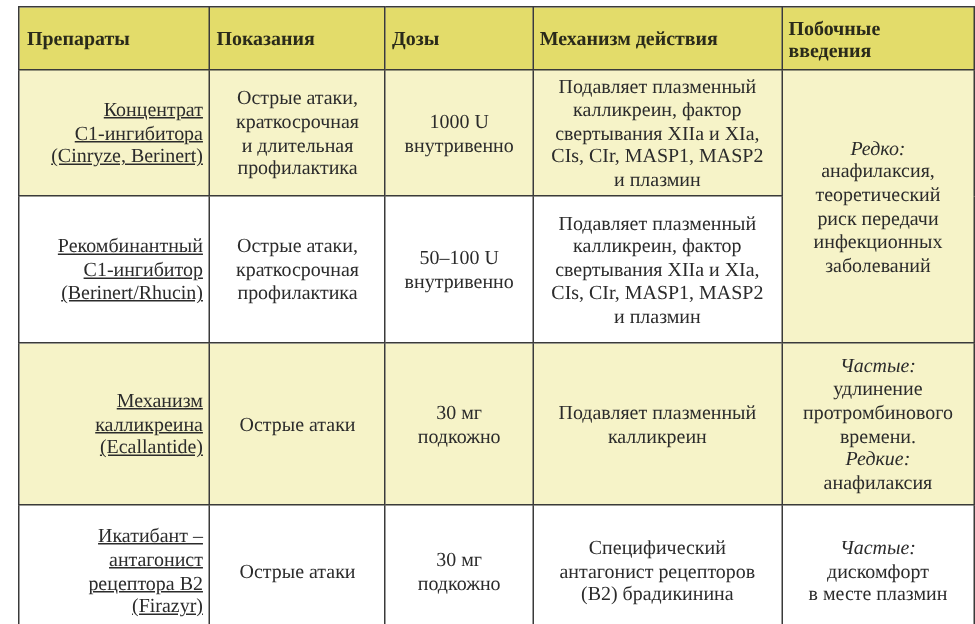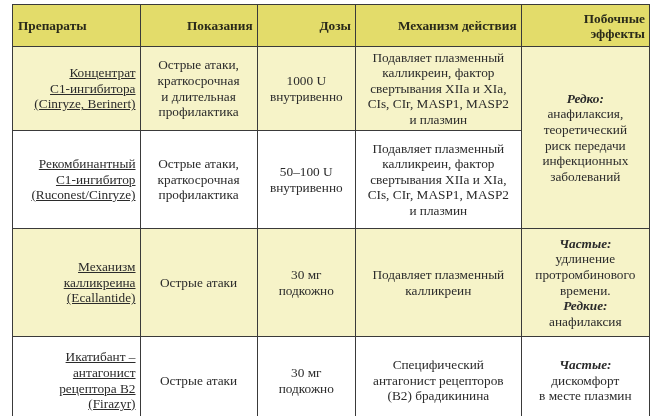--- a/index.html
+++ b/index.html
@@ -14,30 +14,30 @@
   .tbl td, .tbl th {
     border: 1.3px solid #3a3a3a;
     padding: 0 4px;
     vertical-align: middle;
   }
   .tbl th {
     background: #e3dc6a;
     font-weight: bold;
     color: #2a2a1a;
     height: 41px;
-    text-align: right;
+    text-align: left;
     line-height: 15px;
   }
   .tbl th.left { text-align: left; padding-left: 5px; }
   .tbl td { text-align: center; }
   .tbl td.left { text-align: right; padding-left: 5px; text-decoration: underline; }
   .row-y td { background: #f6f3c8; }
   .row-w td { background: #ffffff; }
   .side-y { background: #f6f3c8 !important; }
-  .it { font-style: italic; font-weight: bold; }
+  .it { font-style: italic; }
   .line { display: block; }
 </style>
 </head>
 <body>
 
 <table class="tbl">
   <colgroup>
     <col style="width:128px">
     <col style="width:118px">
     <col style="width:99px">
@@ -45,21 +45,21 @@
     <col style="width:129px">
   </colgroup>
   <thead>
     <tr>
       <th class="left">Препараты</th>
       <th>Показания</th>
       <th>Дозы</th>
       <th>Механизм действия</th>
       <th>
         <span class="line">Побочные</span>
-        <span class="line">эффекты</span>
+        <span class="line">введения</span>
       </th>
     </tr>
   </thead>
   <tbody>
 
     <tr class="row-y" style="height:84px">
       <td class="left">
         <span class="line">Концентрат</span>
         <span class="line">С1-ингибитора</span>
         <span class="line">(Cinryze, Berinert)</span>
@@ -88,21 +88,21 @@
         <span class="line">риск передачи</span>
         <span class="line">инфекционных</span>
         <span class="line">заболеваний</span>
       </td>
     </tr>
 
     <tr class="row-w" style="height:98px">
       <td class="left">
         <span class="line">Рекомбинантный</span>
         <span class="line">С1-ингибитор</span>
-        <span class="line">(Ruconest/Cinryze)</span>
+        <span class="line">(Berinert/Rhucin)</span>
       </td>
       <td>
         <span class="line">Острые атаки,</span>
         <span class="line">краткосрочная</span>
         <span class="line">профилактика</span>
       </td>
       <td>
         <span class="line">50–100 U</span>
         <span class="line">внутривенно</span>
       </td>

